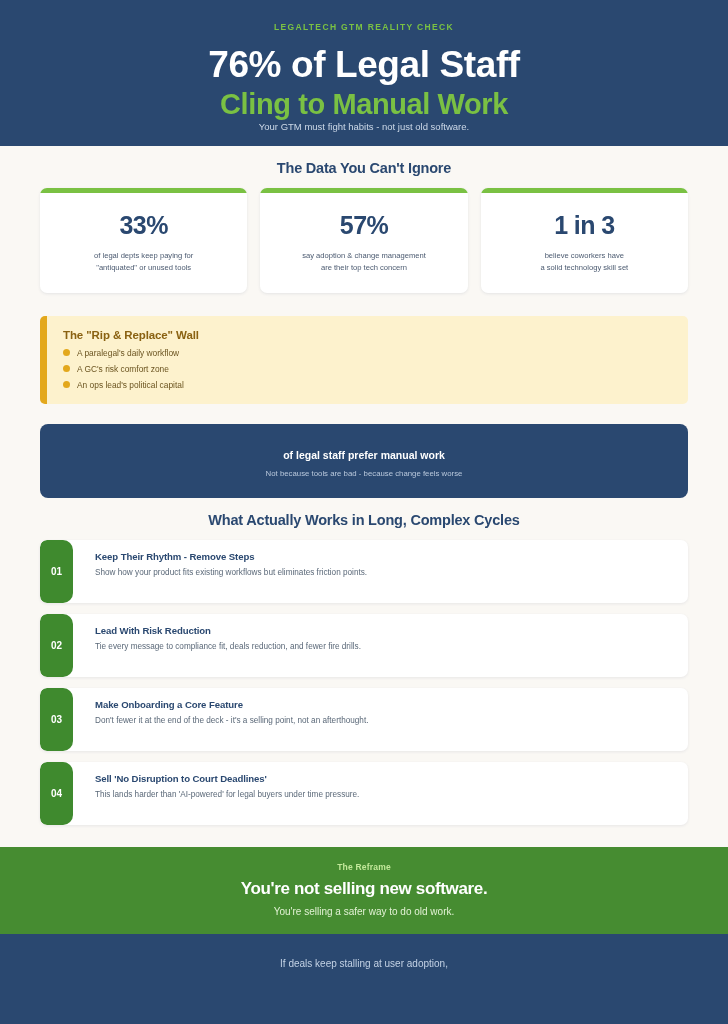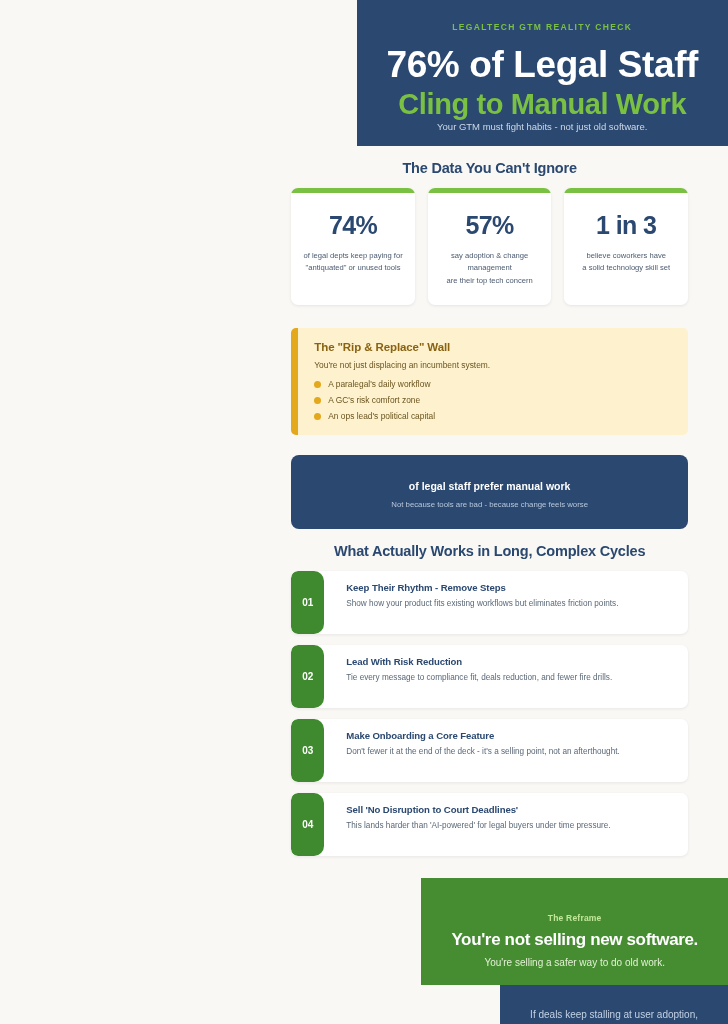--- a/index.html
+++ b/index.html
@@ -2,21 +2,21 @@
 <html><head>
 <meta charset="utf-8">
 <style>
   * { margin:0; padding:0; box-sizing:border-box; }
   html, body {
     width:728px; height:1024px;
     font-family:"Liberation Sans", sans-serif;
     background:#faf8f4;
     overflow:hidden;
   }
-  .page { width:728px; height:1024px; position:relative; display:flex; flex-direction:column;align-items:flex-end; }
+  .page { width:728px; height:1024px; position:relative; display:flex; flex-direction:column; }
 
   
   .header {
     background:#2a4870;
     padding:22px 30px 14px;
     text-align:center;
   }
   .eyebrow {
     font-size:8.5px; font-weight:700; letter-spacing:1.35px;
     color:#7ac143; margin-bottom:11px;
@@ -116,21 +116,21 @@
   }
   .step-desc { font-size:8.2px; color:#5a6878; line-height:1.45; }
 
   
   .reframe {
     background:#468c31; text-align:center;
     padding:15px 30px 17px; margin-top:22px;
   }
   .reframe-eyebrow {
     font-size:8.5px; font-weight:700; color:#c2e89a;
-    margin-bottom:7px; letter-spacing:0.2px;margin-top:20px;
+    margin-bottom:7px; letter-spacing:0.2px;
   }
   .reframe-main {
     font-size:17px; font-weight:800; color:#ffffff;
     letter-spacing:-0.35px;
   }
   .reframe-sub { font-size:10px; color:#e2f2d4; margin-top:7px; }
 
   
   .footer {
     background:#2a4870; text-align:center;
@@ -150,21 +150,21 @@
     <div class="h-sub">Your GTM must fight habits - not just old software.</div>
   </div>
 
   <div class="body-wrap">
 
     <div class="section-title">The Data You Can't Ignore</div>
 
     <div class="stats">
       <div class="stat-card">
         <div class="stat-bar"></div>
-        <div class="stat-num">74%</div>
+        <div class="stat-num">33%</div>
         <div class="stat-desc">
           <span>of legal depts keep paying for</span><br>
           <span>"antiquated" or unused tools</span>
         </div>
       </div>
       <div class="stat-card">
         <div class="stat-bar"></div>
         <div class="stat-num">57%</div>
         <div class="stat-desc">
           <span>say adoption &amp; change management</span><br>
@@ -176,21 +176,20 @@
         <div class="stat-num">1 in 3</div>
         <div class="stat-desc">
           <span>believe coworkers have</span><br>
           <span>a solid technology skill set</span>
         </div>
       </div>
     </div>
 
     <div class="warn">
       <div class="warn-title">The "Rip &amp; Replace" Wall</div>
-      <div class="warn-sub">You're not just displacing an incumbent system.</div>
       <ul class="warn-list">
         <li class="warn-item">
           <span class="dot"></span>
           <span>A paralegal's daily workflow</span>
         </li>
         <li class="warn-item">
           <span class="dot"></span>
           <span>A GC's risk comfort zone</span>
         </li>
         <li class="warn-item">

